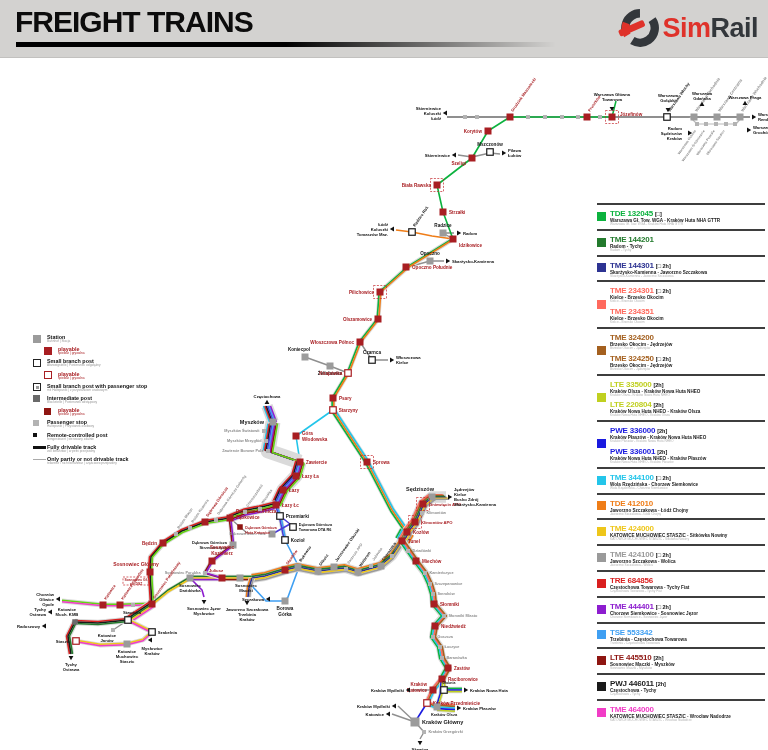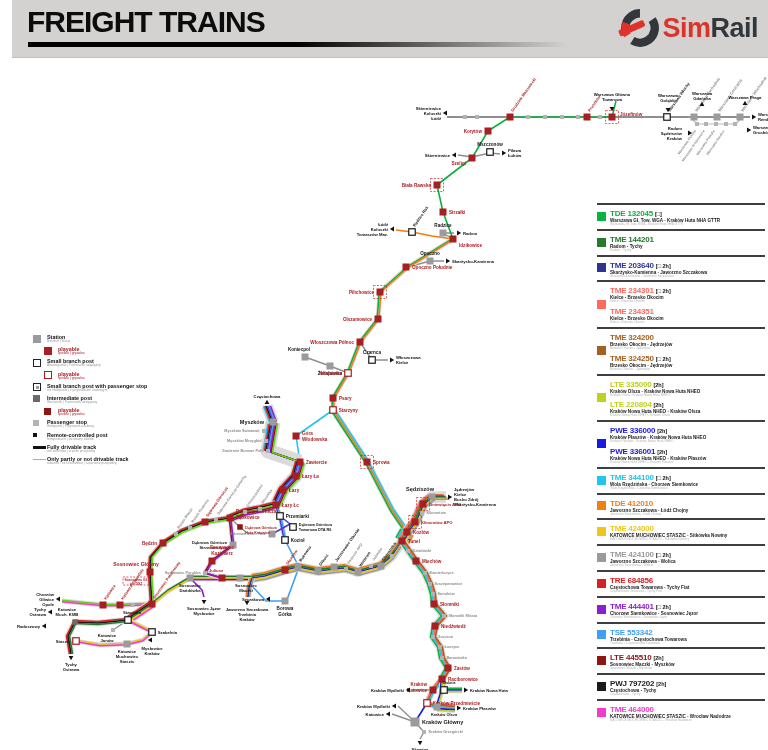--- a/index.html
+++ b/index.html
@@ -1,18 +1,18 @@
 <!DOCTYPE html>
 <html><head>
 <meta charset="utf-8">
 <style>
   html,body{margin:0;padding:0;background:#fff;width:768px;height:750px;overflow:hidden;
     font-family:"Liberation Sans",sans-serif;position:relative}
   #map{position:absolute;left:0;top:0;z-index:1}
-  .hdr{position:absolute;top:0;left:12px;right:0;height:57px;background:#d3d2d0;z-index:5;
+  .hdr{position:absolute;top:0;left:0;right:0;height:57px;background:#d3d2d0;z-index:5;
     border-bottom:1px solid #c2c1bf}
   .hdr-title{position:absolute;left:15px;top:5px;font-size:30px;font-weight:bold;
     letter-spacing:-1px;color:#0c0c0c;white-space:nowrap}
   .hdr-bar{position:absolute;left:16px;top:42px;width:540px;height:5px;
     background:linear-gradient(to right,#000 50%,rgba(0,0,0,0) 100%)}
   .brand{position:absolute;right:10px;top:7px;display:flex;align-items:center;gap:2px}
   .brand-txt{font-size:27px;font-weight:bold;letter-spacing:-0.5px;white-space:nowrap}
   .brand-sim{color:#df322a}.brand-rail{color:#33373b}
   
   .tl{position:absolute;left:597px;top:203px;width:168px;z-index:4}
@@ -1042,21 +1042,21 @@
           <div class="tl-sub">Radom - Tychy</div>
         </div>
       </div>
     </div>
     <div class="tl-group">
       <div class="tl-sw">
         <i style="background: rgb(45, 51, 146);"></i>
       </div>
       <div class="tl-entries">
         <div class="tl-entry">
-          <div class="tl-idrow"><span class="tl-id" style="color: rgb(45, 51, 146);">TME 203640</span><span class="tl-br">[□ 2h]</span></div>
+          <div class="tl-idrow"><span class="tl-id" style="color: rgb(45, 51, 146);">TME 144301</span><span class="tl-br">[□ 2h]</span></div>
           <div class="tl-route">Skarżysko-Kamienna - Jaworzno Szczakowa</div>
           <div class="tl-sub">Skarżysko-Kamienna - Jaworzno Szczakowa</div>
         </div>
       </div>
     </div>
     <div class="tl-group">
       <div class="tl-sw">
         <i style="background: rgb(255, 106, 94);"></i>
       </div>
       <div class="tl-entries">
@@ -1218,21 +1218,21 @@
           <div class="tl-sub">Sosnowiec Maczki - Myszków</div>
         </div>
       </div>
     </div>
     <div class="tl-group">
       <div class="tl-sw">
         <i style="background: rgb(26, 26, 26);"></i>
       </div>
       <div class="tl-entries">
         <div class="tl-entry">
-          <div class="tl-idrow"><span class="tl-id" style="color: rgb(26, 26, 26);">PWJ 797202</span><span class="tl-br">[2h]</span></div>
+          <div class="tl-idrow"><span class="tl-id" style="color: rgb(26, 26, 26);">PWJ 446011</span><span class="tl-br">[2h]</span></div>
           <div class="tl-route">Częstochowa - Tychy</div>
           <div class="tl-sub">Częstochowa - Tychy</div>
         </div>
       </div>
     </div>
     <div class="tl-group">
       <div class="tl-sw">
         <i style="background: rgb(241, 60, 198);"></i>
       </div>
       <div class="tl-entries">

